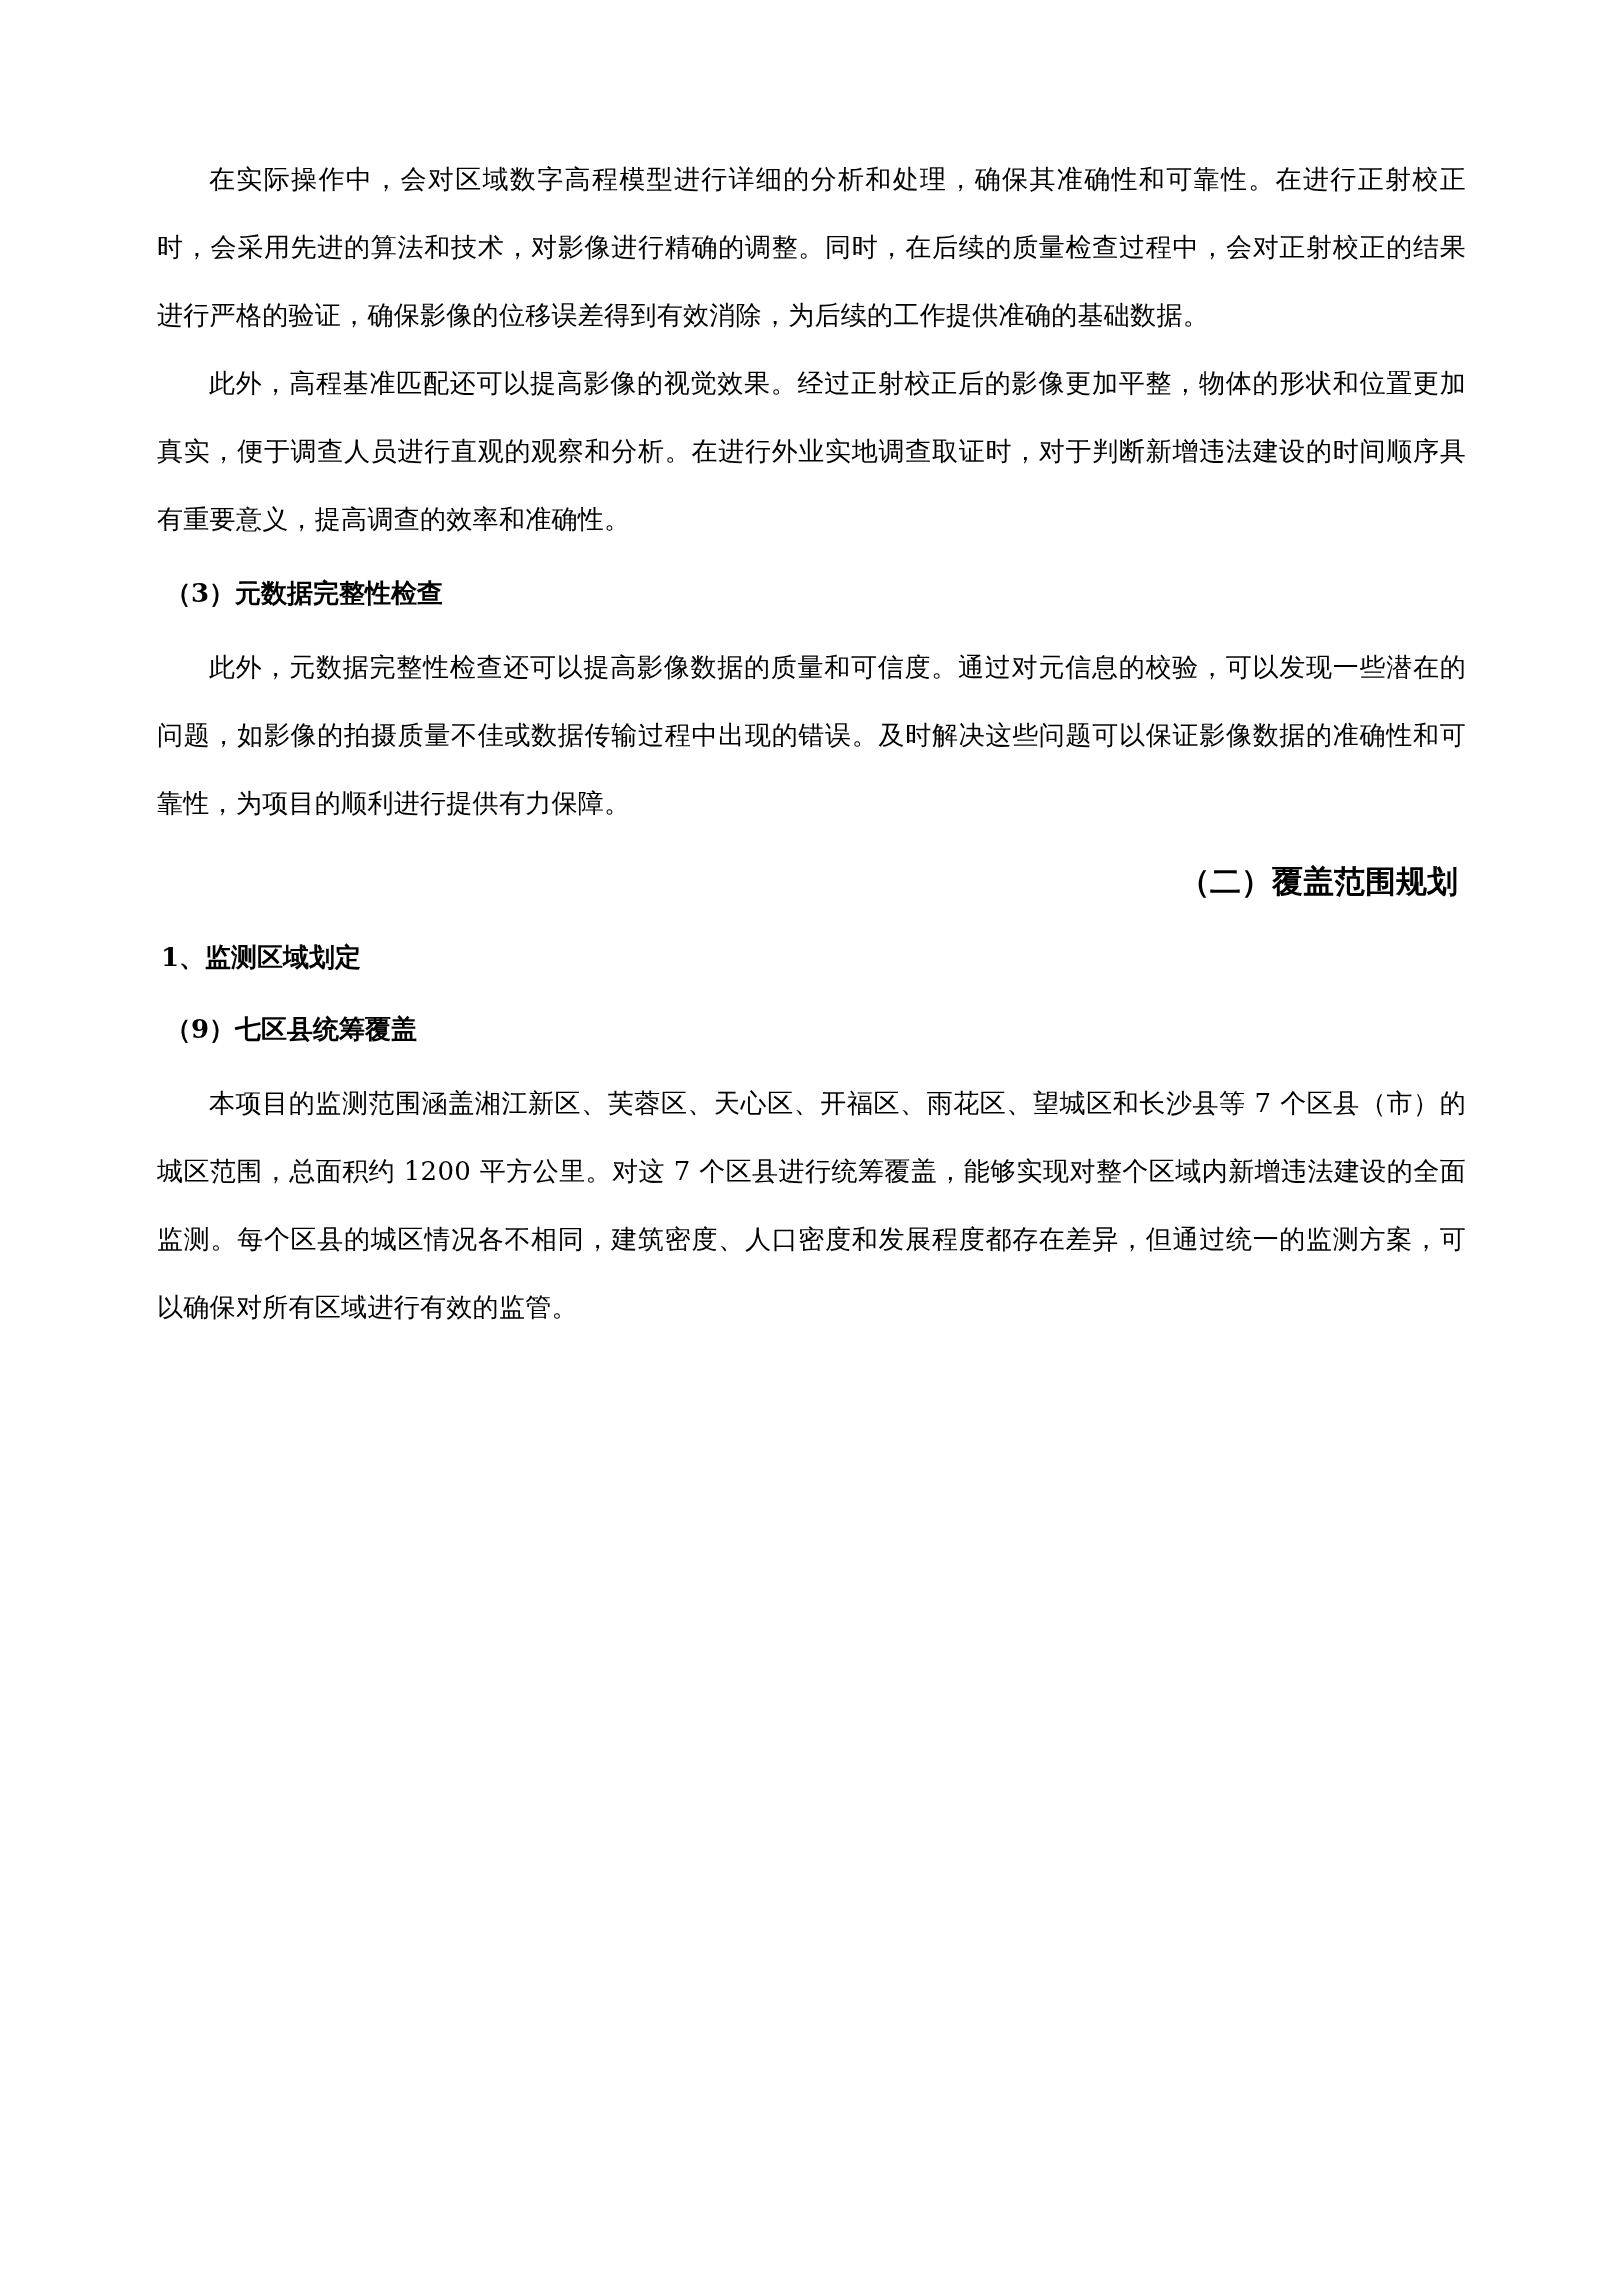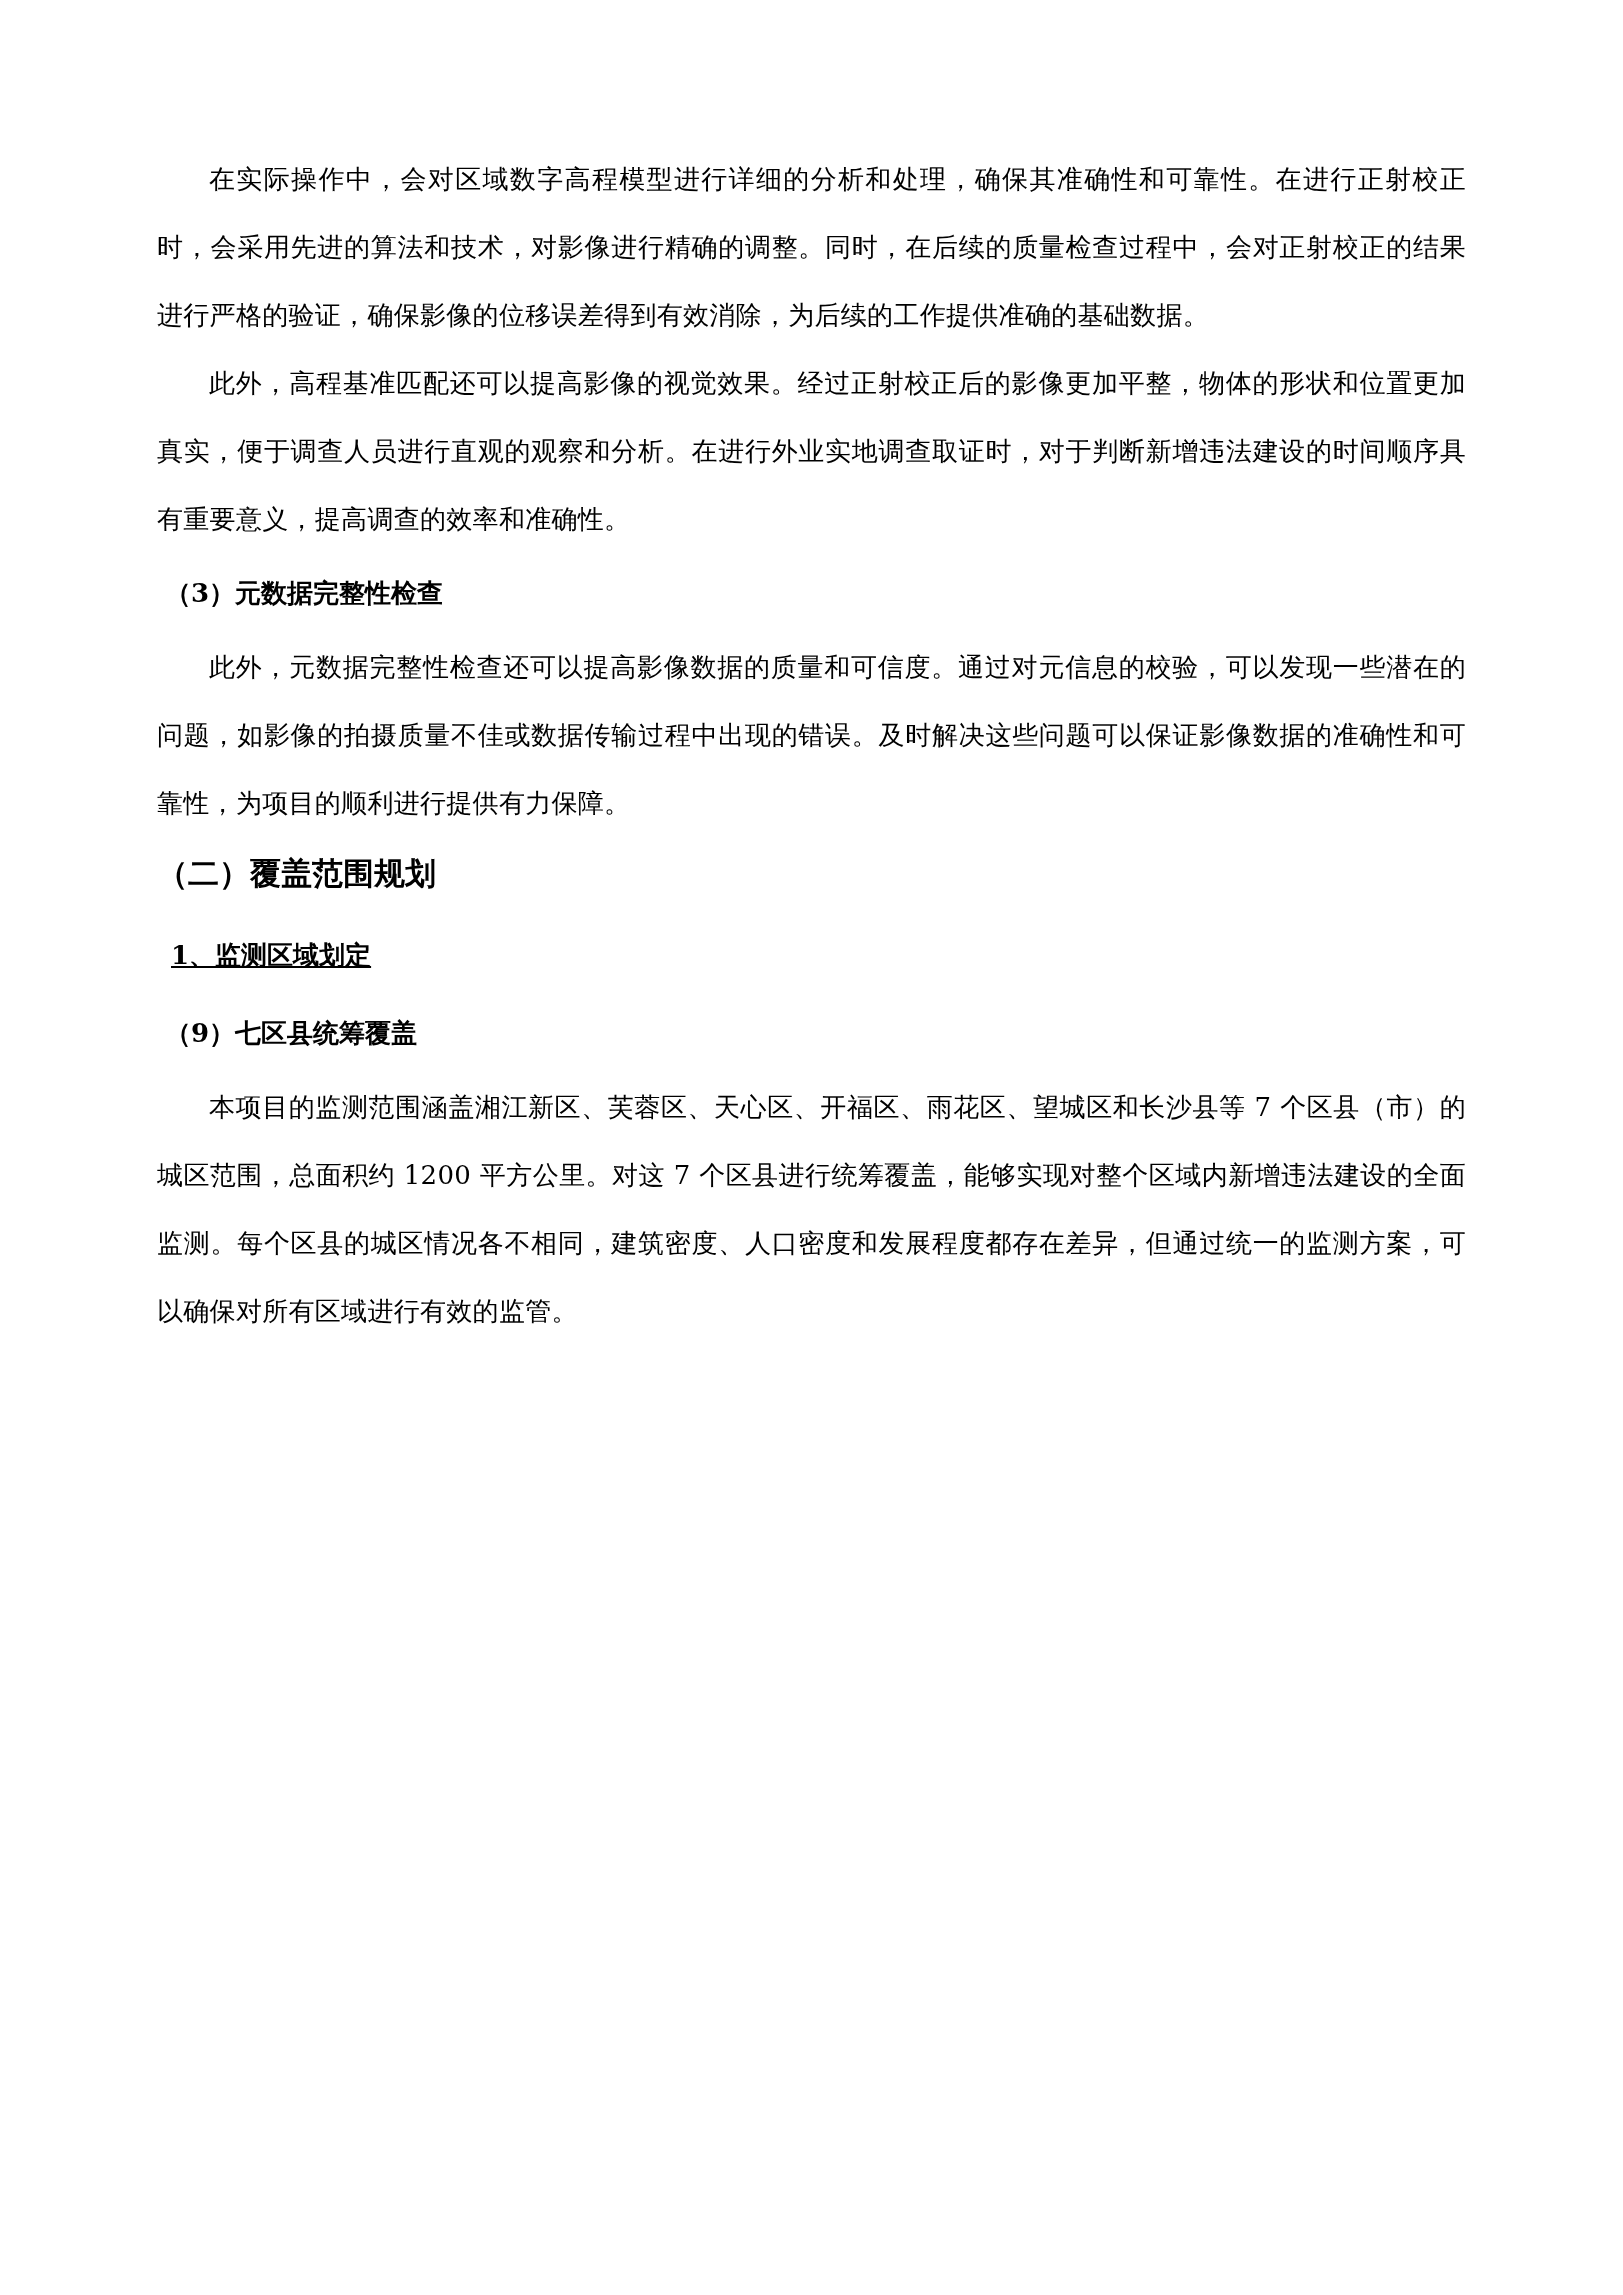--- a/index.html
+++ b/index.html
@@ -8,22 +8,22 @@
     position: absolute; left: 157px; top: 145px; width: 1309px;
     font-family: "DejaVu Serif", "Liberation Serif", serif;
     color: #000000;
   }
   .p {
     font-size: 26px; line-height: 68px; margin: 0;
     text-align: justify; text-align-last: left;
     text-indent: 52px; letter-spacing: 0.3px;
   }
   .h4 { font-size: 26px; font-weight: bold; line-height: 64px; margin: 8px; }
-  .h2 { font-size: 31px; font-weight: bold; line-height: 72px; margin: 0; }
-  .h3 { font-size: 26px; font-weight: bold; line-height: 64px; margin: 14px; text-decoration: underline; }
+  .h2 { font-size: 31px; font-weight: bold; line-height: 72px; margin: 8px; text-align: right; }
+  .h3 { font-size: 26px; font-weight: bold; line-height: 64px; margin: 4px; }
 </style>
 </head>
 <body>
 
 <div class="page">
   <p class="p">在实际操作中，会对区域数字高程模型进行详细的分析和处理，确保其准确性和可靠性。在进行正射校正时，会采用先进的算法和技术，对影像进行精确的调整。同时，在后续的质量检查过程中，会对正射校正的结果进行严格的验证，确保影像的位移误差得到有效消除，为后续的工作提供准确的基础数据。</p>
   <p class="p">此外，高程基准匹配还可以提高影像的视觉效果。经过正射校正后的影像更加平整，物体的形状和位置更加真实，便于调查人员进行直观的观察和分析。在进行外业实地调查取证时，对于判断新增违法建设的时间顺序具有重要意义，提高调查的效率和准确性。</p>
   <p class="h4">（3）元数据完整性检查</p>
   <p class="p">此外，元数据完整性检查还可以提高影像数据的质量和可信度。通过对元信息的校验，可以发现一些潜在的问题，如影像的拍摄质量不佳或数据传输过程中出现的错误。及时解决这些问题可以保证影像数据的准确性和可靠性，为项目的顺利进行提供有力保障。</p>
   <p class="h2">（二）覆盖范围规划</p>

